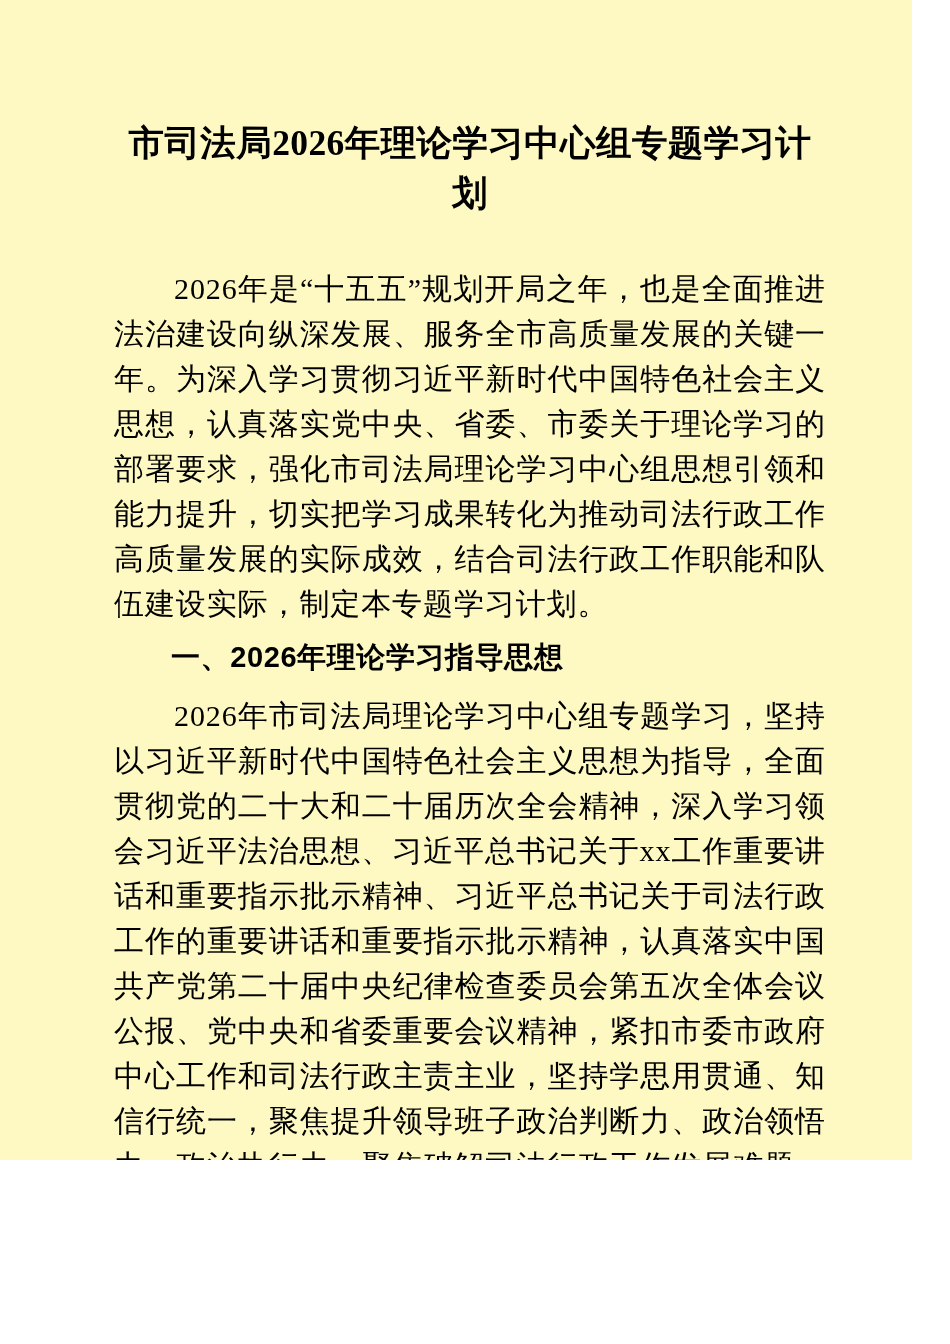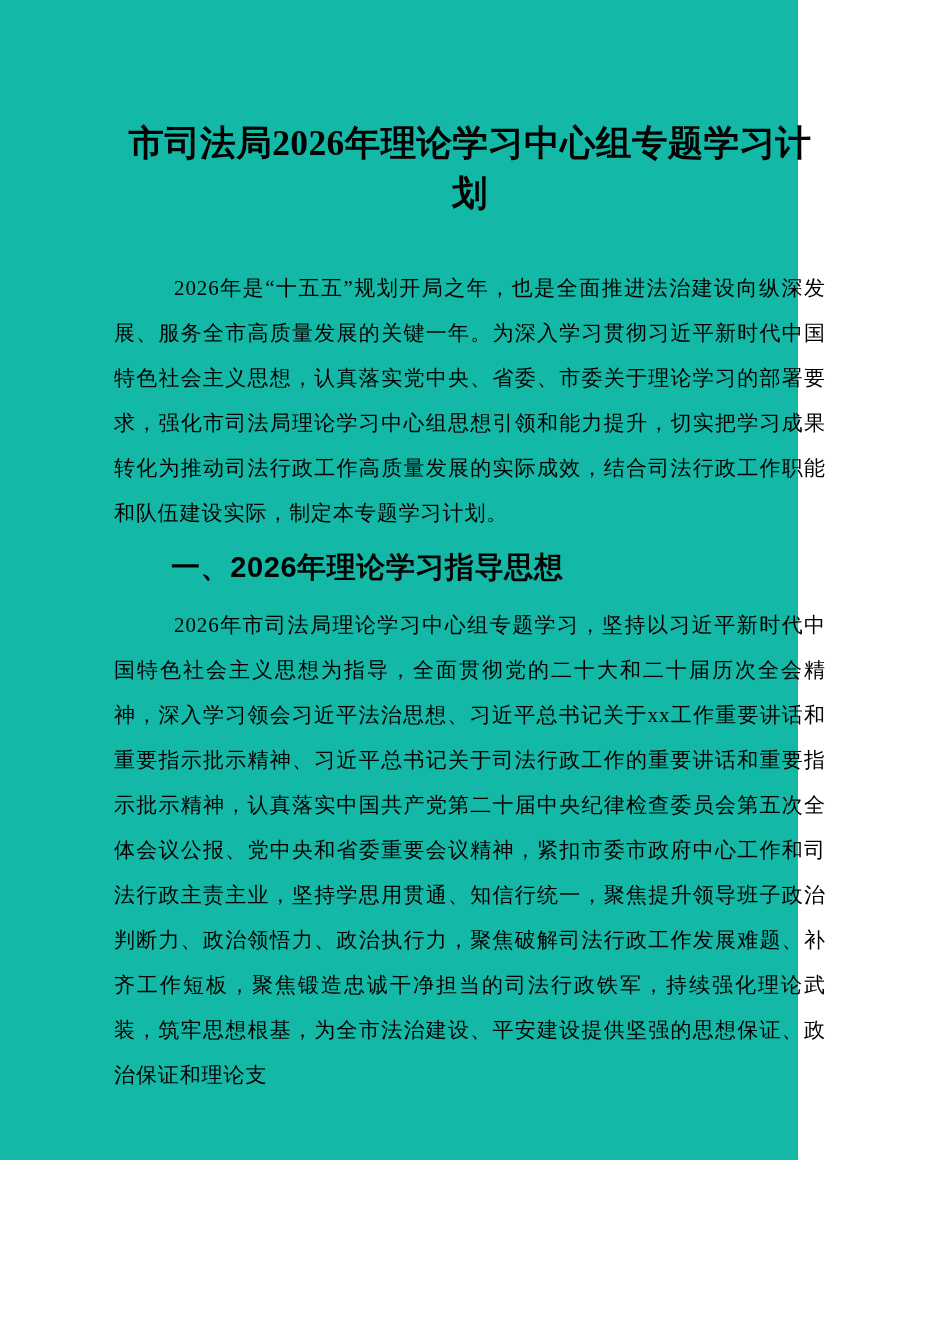--- a/index.html
+++ b/index.html
@@ -11,23 +11,23 @@
     width: 950px;
     height: 1344px;
     overflow: hidden;
     font-family: "Liberation Serif", "DejaVu Serif", serif;
     color: #000000;
     -webkit-font-smoothing: antialiased;
   }
 
   .page {
     position: relative;
-    width: 798px;
+    width: 912px;
     height: 1344px;
-    background: #14b8a6;
+    background: #fef9c3;
     box-sizing: border-box;
   }
 
   .content {
     position: absolute;
     left: 114px;
     top: 118px;
     width: 712px;
   }
 
@@ -40,21 +40,21 @@
     text-align: center;
     letter-spacing: 0.4px;
     margin: 0;
     padding: 0 6px;
     text-rendering: optimizeLegibility;
   }
 
   
   .body-para {
     font-family: "Liberation Serif", "DejaVu Serif", serif;
-    font-size: 21px;
+    font-size: 30px;
     line-height: 45px;
     text-align: justify;
     text-justify: inter-ideograph;
     text-indent: 60px;
     margin: 0;
     letter-spacing: 0.9px;
     word-break: break-all;
   }
 
   .para-gap-top { margin-top: 48px; }

